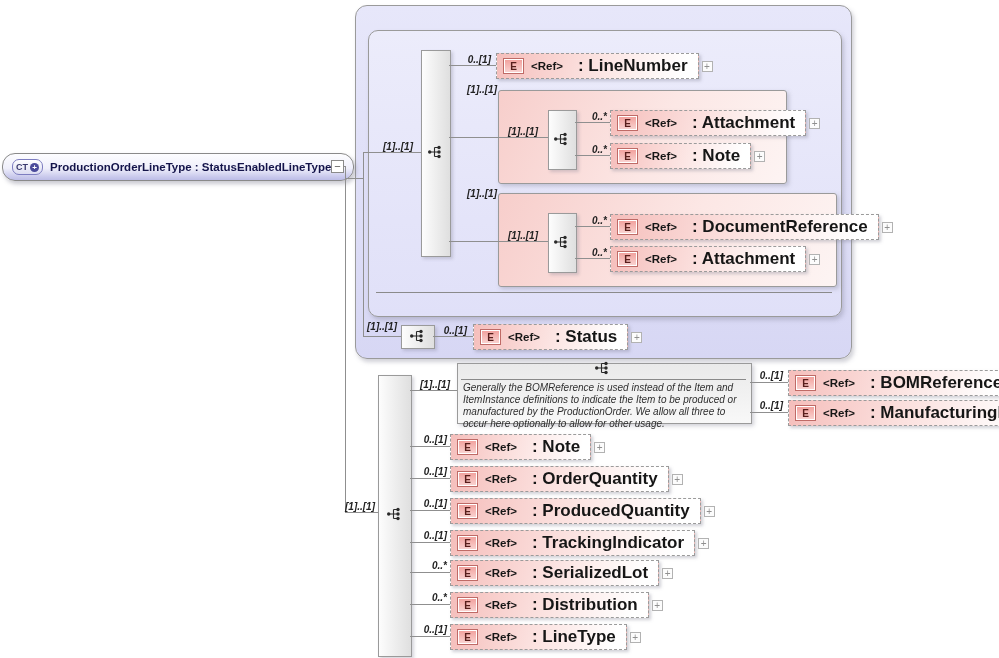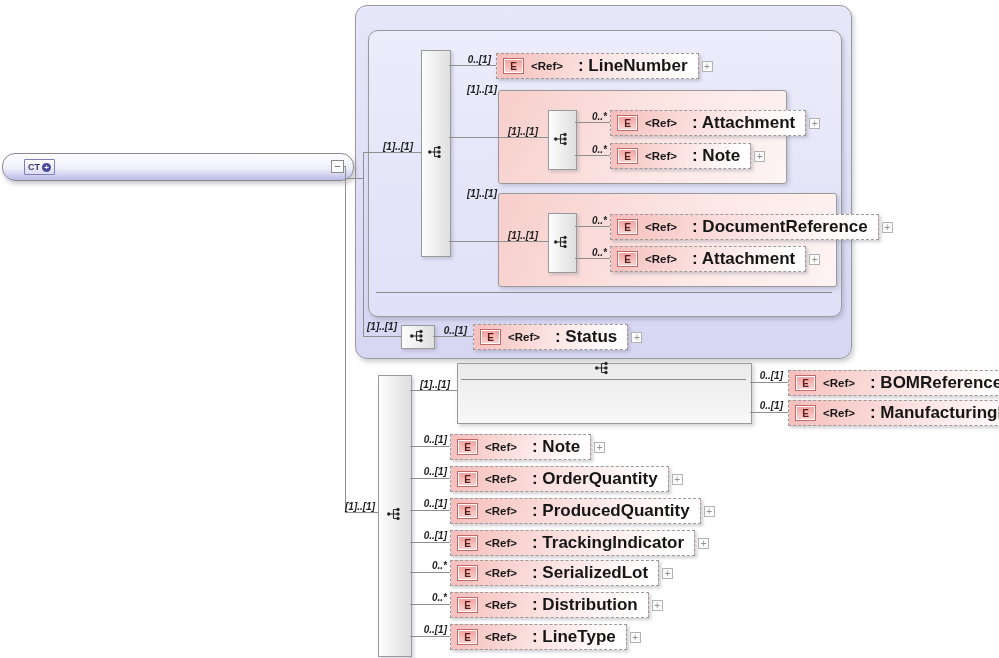--- a/index.html
+++ b/index.html
@@ -6,23 +6,23 @@
   #canvas{position:relative;width:999px;height:658px;background:#ffffff;overflow:hidden;
           font-family:"Liberation Sans",sans-serif;}
   .hline{position:absolute;height:1px;background:#8f8f8f;z-index:5;}
   .vline{position:absolute;width:1px;background:#8f8f8f;z-index:5;}
   .frame{position:absolute;border:1px solid #9a9a9a;border-radius:12px;
          box-shadow:2px 3px 4px rgba(120,120,140,.35);z-index:1;}
   .frame.outer{background:linear-gradient(#e7e7fa,#d7d7f4);}
   .frame.inner{background:linear-gradient(#ececfb,#e0e0f8);border-radius:10px;z-index:2;}
   .fhead{position:absolute;display:flex;align-items:center;gap:8px;white-space:nowrap;}
   .ftitle{font-weight:bold;font-size:12px;color:#1c1c5e;}
-  .ct{display:inline-flex;align-items:center;height:12px;border:1px solid #7d7dc0;border-radius:1px;
+  .ct{display:inline-flex;align-items:center;height:12px;border:1px solid #7d7dc0;border-radius:7px;
       background:linear-gradient(#ffffff,#dcdcf2);padding:1px 3px;font-weight:bold;font-size:9px;
-      color:#3a3a6e;margin-left:12px;}
+      color:#3a3a6e;}
   .ctdot{width:9px;height:9px;border-radius:50%;background:#4a4a9a;color:#fff;font-size:8px;
          font-weight:bold;display:flex;align-items:center;justify-content:center;margin-left:2px;line-height:9px;}
   .rootbox{position:absolute;display:flex;align-items:center;gap:7px;border:1.5px solid #8a8a8a;
            border-radius:13px;background:linear-gradient(#fdfdff 0%,#efeffb 55%,#c9c9ec 88%,#bcbce6 100%);
            box-shadow:2px 3px 4px rgba(120,120,140,.4);padding:0 9px;white-space:nowrap;z-index:4;}
   .rootbox .ftitle{font-size:11.5px;color:#14144a;}
   .bar{position:absolute;border:1px solid #9a9a9a;background:linear-gradient(to right,#fdfdfd,#dfdfdf);
        box-shadow:2px 2px 3px rgba(120,120,140,.3);z-index:4;}
   .seqicon{position:absolute;width:16px;height:16px;z-index:6;}
   .group{position:absolute;border:1px solid #9a9a9a;border-radius:3px;
@@ -87,20 +87,21 @@
   </div>
   <div class="rule" style="left:376px;top:292px;width:456px;"></div>
 
   <div class="rootbox" style="left:2px;top:153px;width:332px;height:26px;">
     <span class="ct">
         <span>CT</span>
         <span class="ctdot">
           <span>+</span>
         </span>
       </span>
+    <span class="ftitle">ProductionOrderLineType : StatusEnabledLineType</span>
   </div>
   <div class="minus" style="left:331px;top:160px;"><span>−</span></div>
 
   <div class="hline" style="left:343px;top:166px;width:3px;"></div>
   <div class="vline" style="left:345px;top:166px;height:346px;"></div>
   <div class="hline" style="left:345px;top:178px;width:19px;"></div>
   <div class="vline" style="left:363px;top:152px;height:185px;"></div>
   <div class="hline" style="left:363px;top:152px;width:58px;"></div>
   <div class="hline" style="left:363px;top:336px;width:38px;"></div>
   <div class="hline" style="left:345px;top:512px;width:33px;"></div>
@@ -232,20 +233,21 @@
       <use href="#seqsym"></use>
     </svg>
 
   <div class="hline" style="left:410px;top:390px;width:47px;"></div>
   <div class="card" style="left:408px;top:379px;width:42px;">[1]..[1]</div>
   <div class="annobox" style="left:457px;top:363px;width:293px;height:59px;"></div>
   <svg class="seqicon" style="left:594px;top:360px;">
       <use href="#seqsym"></use>
     </svg>
   <div class="rule" style="left:461px;top:379px;width:285px;"></div>
+  <div class="annotext" style="left:463px;top:382px;width:283px;">Generally the BOMReference is used instead of the Item and ItemInstance definitions to indicate the Item to be produced or manufactured by the ProductionOrder. We allow all three to occur here optionally to allow for other usage.</div>
 
   <div class="hline" style="left:750px;top:382px;width:38px;"></div>
   <div class="card" style="left:741px;top:370px;width:42px;">0..[1]</div>
   <div class="elemrow" style="left:788px;top:370px;">
     <div class="elem">
       <span class="eb">
           <span>E</span>
         </span>
       <span class="ref">&lt;Ref&gt;</span>
       <span class="ename">: BOMReference</span>

